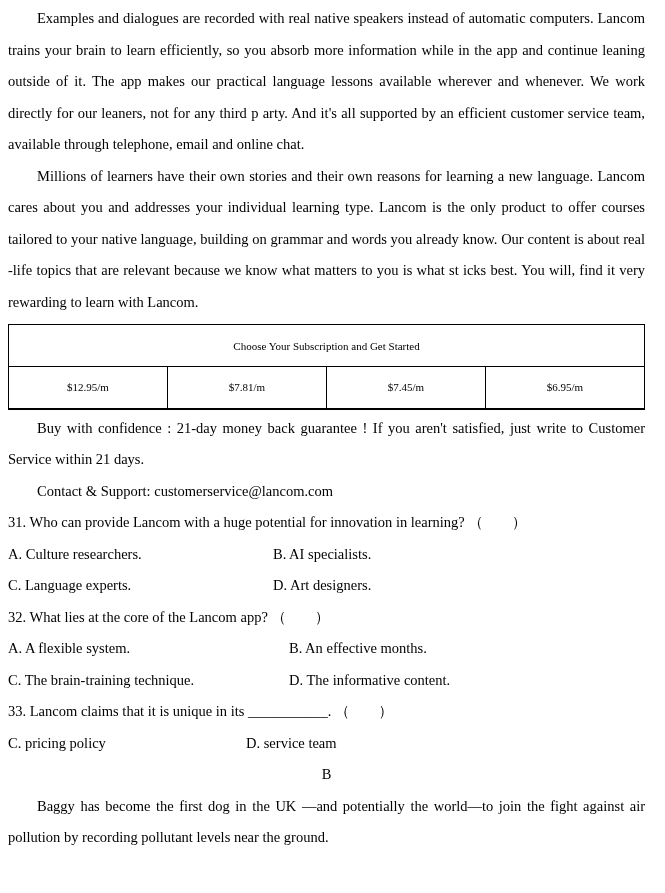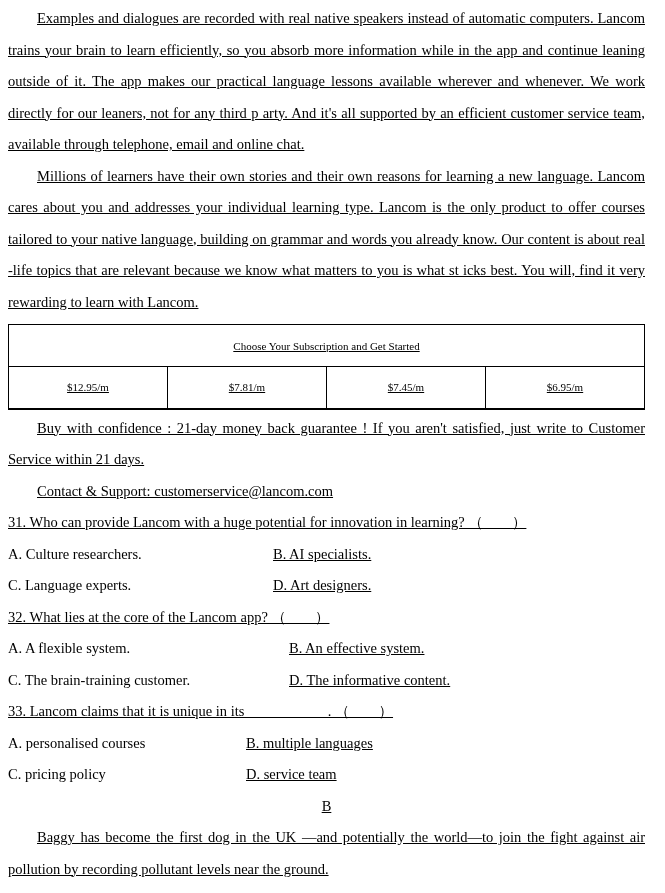--- a/index.html
+++ b/index.html
@@ -5,21 +5,21 @@
   * { margin: 0; padding: 0; box-sizing: border-box; }
   html, body { background: #ffffff; }
   body {
     width: 665px;
     height: 893px;
     color: #000000;
     font-family: "Liberation Serif", "DejaVu Serif", serif;
     font-size: 14.5px;
     overflow: hidden;
   }
-  .page { padding: 3px 20px 0 8px; text-decoration: underline; }
+  .page { padding: 3px 20px 0 8px; }
 
   .para {
     text-align: justify;
     text-indent: 29px;
     line-height: 31.5px;
   }
 
   table.sub-table {
     width: 100%;
     border-collapse: collapse;
@@ -78,32 +78,29 @@
       <span class="opt-left w1">A. Culture researchers.</span><span>B. AI specialists.</span>
     </p>
     <p class="opt-row">
       <span class="opt-left w1">C. Language experts.</span><span>D. Art designers.</span>
     </p>
   </div>
 
   <div class="question">
     <p class="q-stem">32. What lies at the core of the Lancom app? （　　）</p>
     <p class="opt-row">
-      <span class="opt-left w2">A. A flexible system.</span><span>B. An effective system.</span>
+      <span class="opt-left w2">A. A flexible system.</span><span>B. An effective months.</span>
     </p>
     <p class="opt-row">
-      <span class="opt-left w2">C. The brain-training customer.</span><span>D. The informative content.</span>
+      <span class="opt-left w2">C. The brain-training technique.</span><span>D. The informative content.</span>
     </p>
   </div>
 
   <div class="question">
     <p class="q-stem">33. Lancom claims that it is unique in its ___________. （　　）</p>
-    <p class="opt-row">
-      <span class="opt-left w3">A. personalised courses</span><span>B. multiple languages</span>
-    </p>
     <p class="opt-row">
       <span class="opt-left w3">C. pricing policy</span><span>D. service team</span>
     </p>
   </div>
 
   <p class="section-label">B</p>
   <p class="para">Baggy has become the first dog in the UK —and potentially the world—to join the fight against air pollution by recording pollutant levels near the ground.</p>
 
 </div>
 

